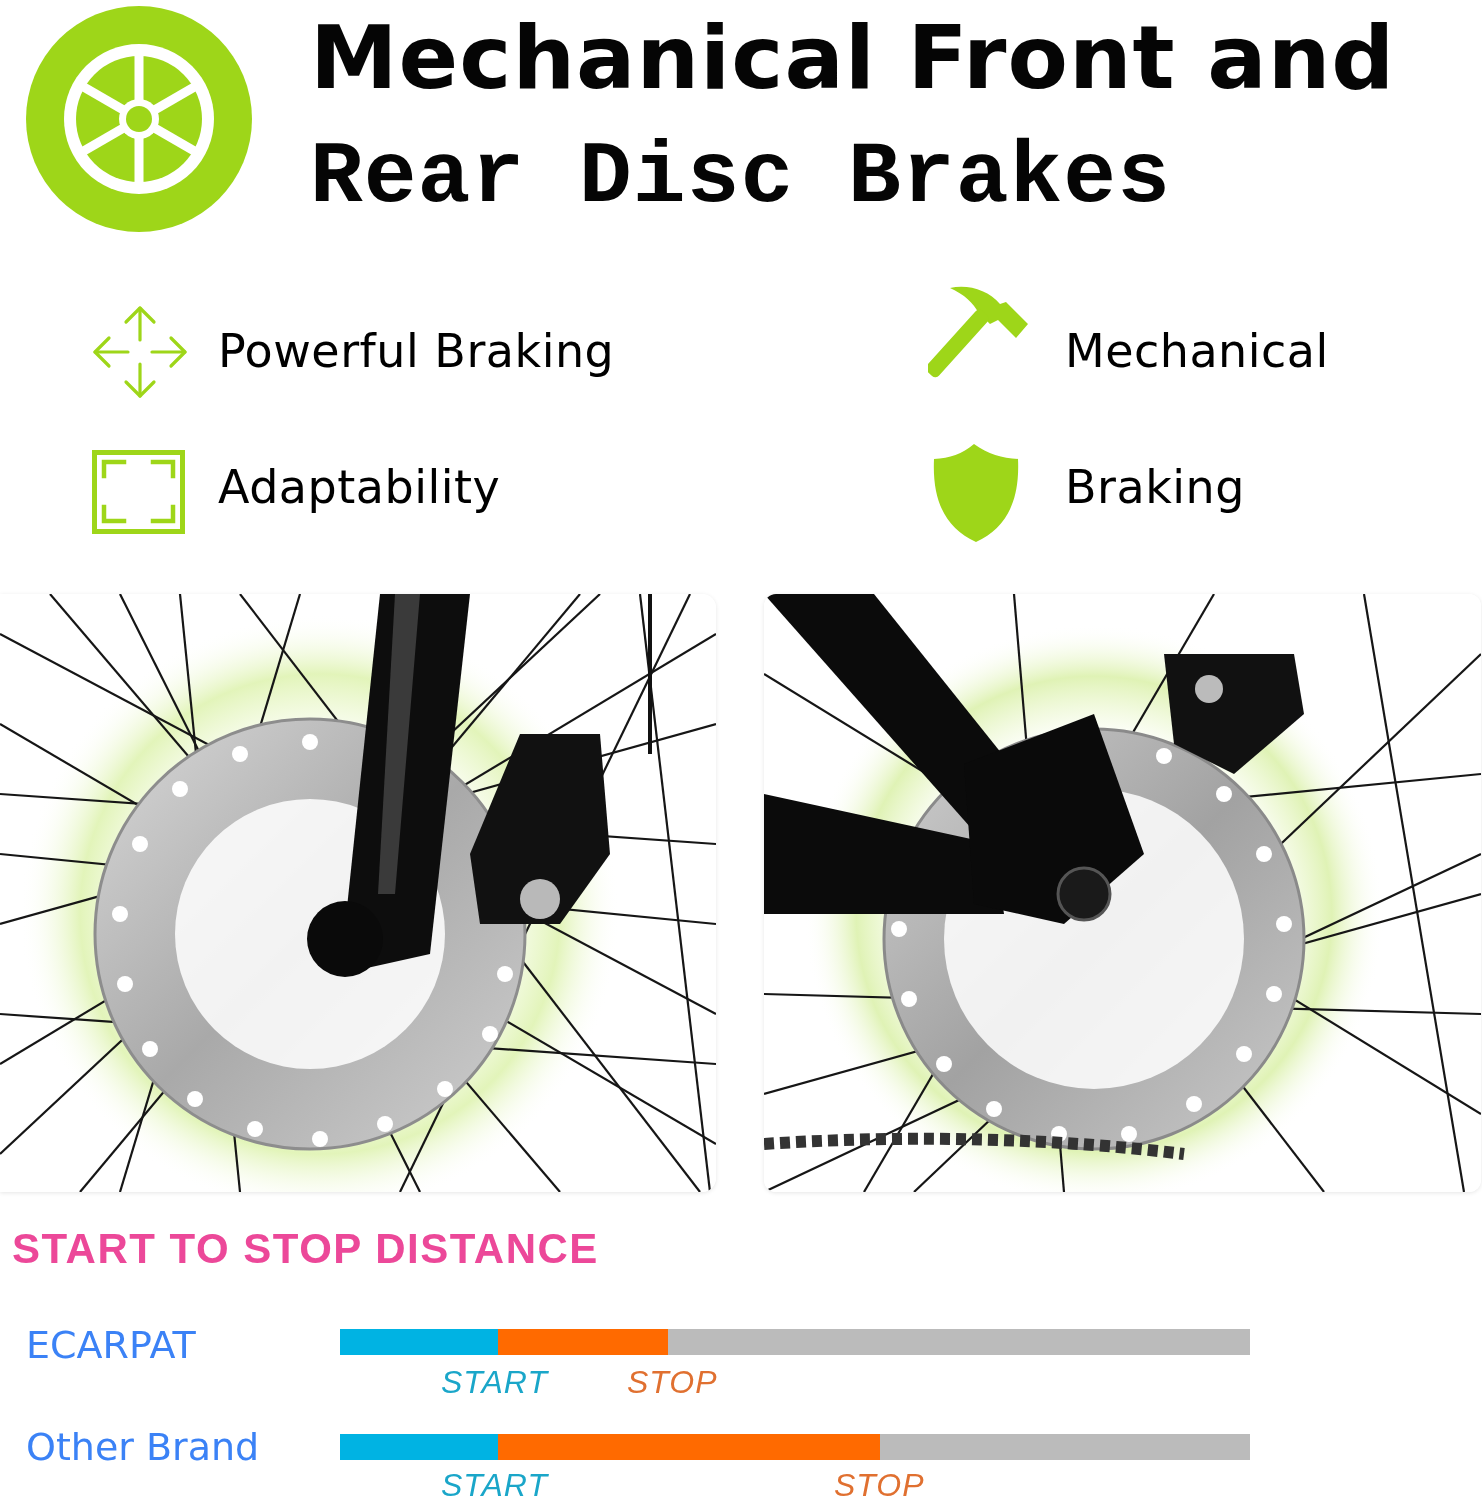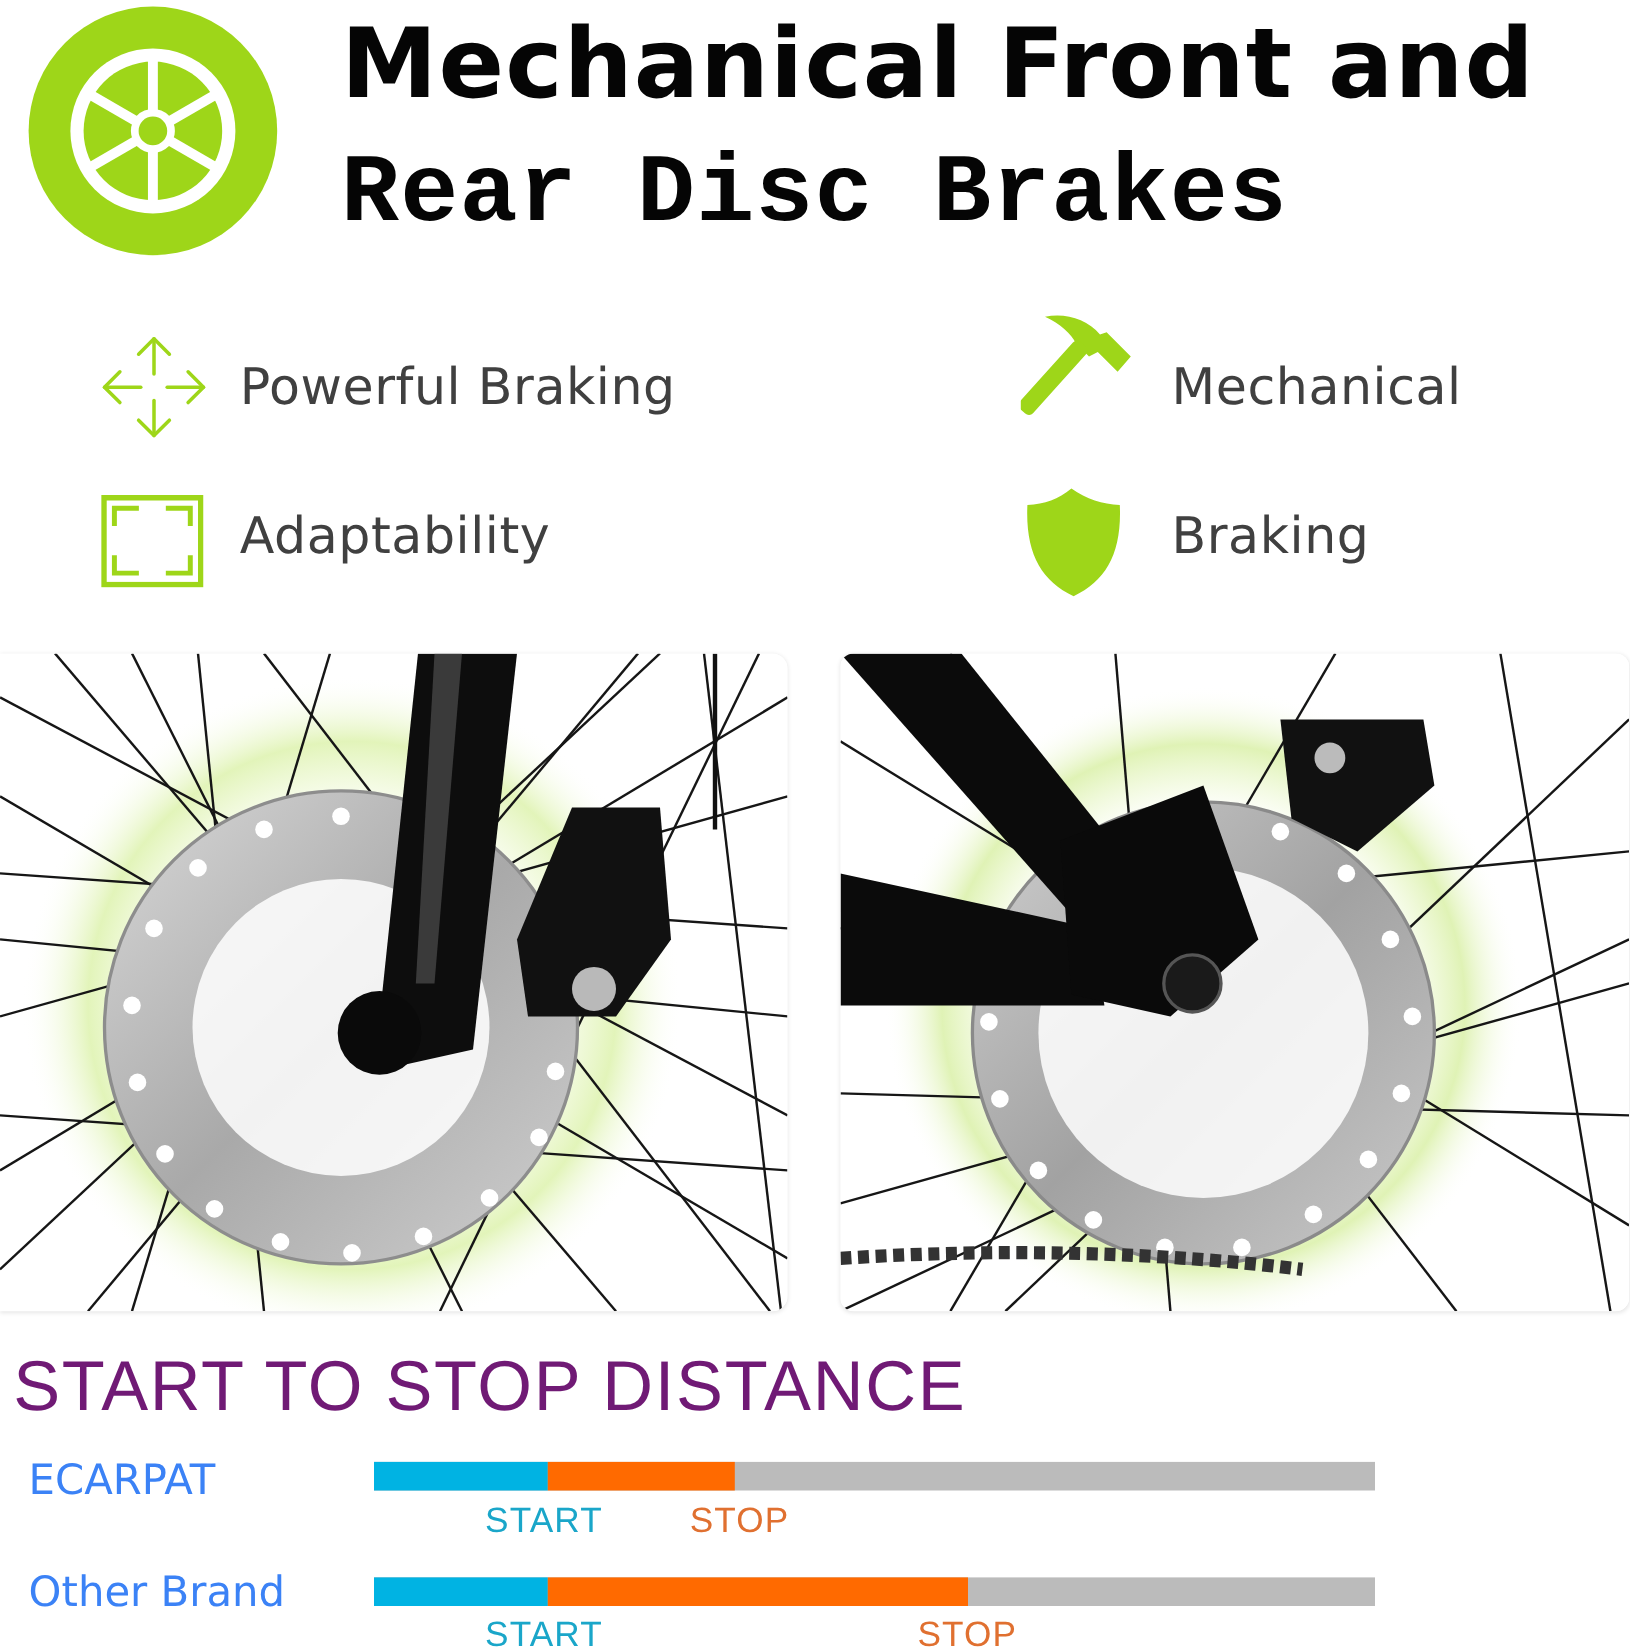--- a/index.html
+++ b/index.html
@@ -11,38 +11,38 @@
   
   #wheel-icon { left: 25px; top: 5px; width: 228px; height: 228px; }
   .title-line { left: 310px; font-family: "DejaVu Sans", sans-serif; font-weight: bold;
     font-size: 88px; letter-spacing: 1px; line-height: 1; white-space: nowrap; color: #050505; }
   #title-line-1 { top: 14px; text-align: right; }
   #title-line-2 { top: 134px; font-family: Liberation Mono, monospace; }
 
   
   .feature-icon { position: absolute; }
   .feature-label { position: absolute; font-family: "DejaVu Sans", sans-serif; font-size: 46px;
-    font-weight: normal; line-height: 1; white-space: nowrap; color: #404040; letter-spacing: 0.5px; }
+    font-weight: normal; line-height: 1; white-space: nowrap; color: #000000; letter-spacing: 0.5px; }
 
   
   .photo { position: absolute; overflow: hidden; border-radius: 12px;
     background: #ffffff; box-shadow: 0 1px 4px rgba(0,0,0,0.10); }
   #photo-front { left: 0px; top: 594px; width: 716px; height: 598px; border-radius: 0 14px 14px 0; }
   #photo-rear { left: 764px; top: 594px; width: 717px; height: 598px; }
   .photo svg { display: block; }
 
   
   #distance-heading { left: 12px; top: 1228px; font-family: "Liberation Sans", sans-serif;
-    font-weight: normal; font-size: 64px; letter-spacing: 1.5px; line-height: 1; color: #701a75; }
+    font-weight: bold; font-size: 42px; letter-spacing: 1.5px; line-height: 1; color: #ec4899; }
   .brand-label { position: absolute; font-family: "DejaVu Sans", sans-serif; font-size: 38px;
     line-height: 1; white-space: nowrap; color: #3b82f6; }
   .bar-track { position: absolute; left: 340px; width: 910px; height: 26px; background: #bbbbbb; }
   .bar-seg { position: absolute; top: 0; height: 100%; }
   .marker-label { position: absolute; font-family: "Liberation Sans", sans-serif; font-size: 32px;
-    line-height: 1; letter-spacing: 1px; white-space: nowrap; }
+    line-height: 1; letter-spacing: 1px; white-space: nowrap; font-style: italic; }
 </style>
 </head>
 <body>
 
 <svg id="wheel-icon" class="abs" viewBox="0 0 228 228">
   <circle cx="114" cy="114" r="113" fill="#9ed619"></circle>
   <circle cx="114" cy="114" r="75" fill="#ffffff"></circle>
   <circle cx="114" cy="114" r="63" fill="#9ed619"></circle>
   <g stroke="#ffffff" stroke-width="9" stroke-linecap="butt">
     <line x1="114" y1="48" x2="114" y2="180"></line>

